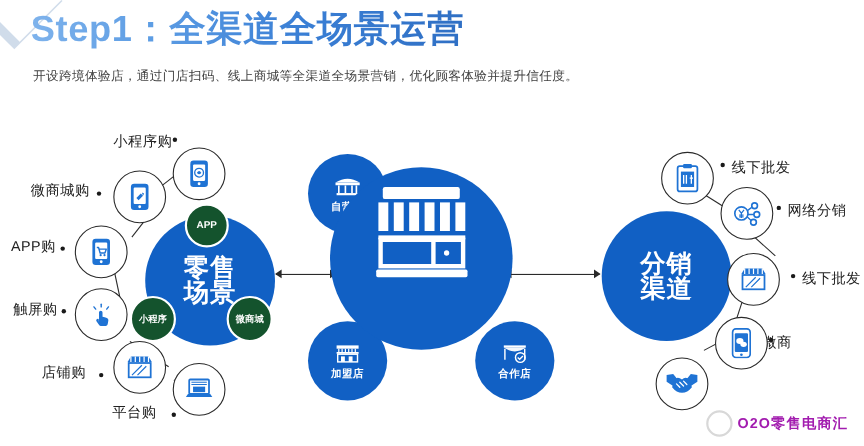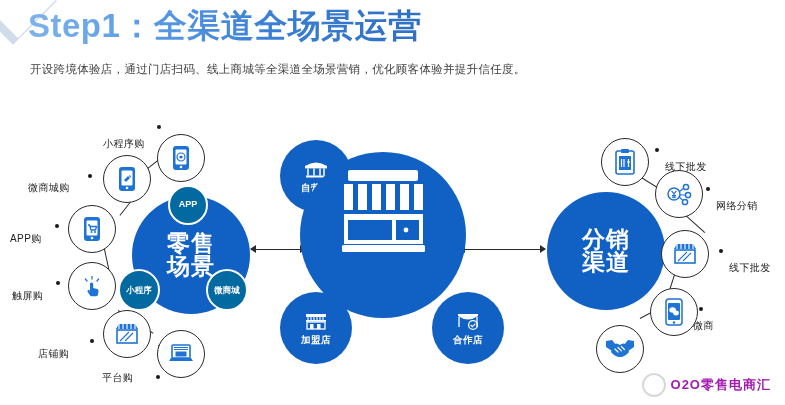--- a/index.html
+++ b/index.html
@@ -52,40 +52,39 @@
     align-items:center;justify-content:center;
     color:#fff;font-weight:bold;
     line-height:1.02;
     text-align:center;
     box-shadow:0 0 0 0 rgba(0,0,0,0);
   }
   .hub-text{font-size:23px;letter-spacing:1px;}
 
   .badge{
     position:absolute;border-radius:50%;
-    background:#0369a1;
+    background:#14532d;
     color:#fff;font-weight:bold;font-size:9px;
     display:flex;align-items:center;justify-content:center;
     text-align:right;line-height:1.05;
     border:2px solid #ffffff;
   }
 
   .node{
     position:absolute;border-radius:50%;
     background:#ffffff;border:1.4px solid #2a2a2a;
     display:flex;align-items:center;justify-content:center;
     box-sizing:border-box;
     z-index:3;
   }
 
   .leaf-label{
     position:absolute;
-    font-size:10px;color:#222;white-space:nowrap;
+    font-size:13px;color:#222;white-space:nowrap;
     letter-spacing:.4px;
-    margin-top:17px;
   }
   .dot{
     position:absolute;width:4px;height:4px;border-radius:50%;
     background:#1a1a1a;
   }
 
   .conn{
     position:absolute;height:1.4px;background:#2a2a2a;z-index:1;
   }
   .conn-arrow{
@@ -234,21 +233,21 @@
   <div class="node" style="left:157px;top:330px;width:48px;height:48px;">
     <span>
       <svg width="28" height="24" viewBox="0 0 28 24">
         <rect x="5" y="3" width="18" height="13" rx="1" fill="none" stroke="#1f73d4" stroke-width="1.6"></rect>
         <path d="M7 5.5 h14 M7 7.5 h14" stroke="#1f73d4" stroke-width="1"></path>
         <rect x="8.5" y="9.5" width="11" height="5" fill="#1f73d4"></rect>
         <path d="M2 19 h24 l-2 -3 h-20 z" fill="#1f73d4"></path>
       </svg>
     </span>
   </div>
-  <div class="leaf-label" style="left:102px;top:354px;">平台购</div>
+  <div class="leaf-label" style="left:102px;top:366px;">平台购</div>
   <div class="dot" style="left:156px;top:375px;"></div>
 
   <div class="conn" style="left:251px;top:249px;width:56px;"></div>
   <div class="conn-arrow arrow-r" style="left:300px;top:245px;"></div>
   <div class="conn-arrow arrow-l" style="left:250px;top:245px;"></div>
 
   <div class="conn" style="left:460px;top:249px;width:85px;"></div>
   <div class="conn-arrow arrow-r" style="left:540px;top:245px;"></div>
   <div class="conn-arrow arrow-l" style="left:459px;top:245px;"></div>
 

